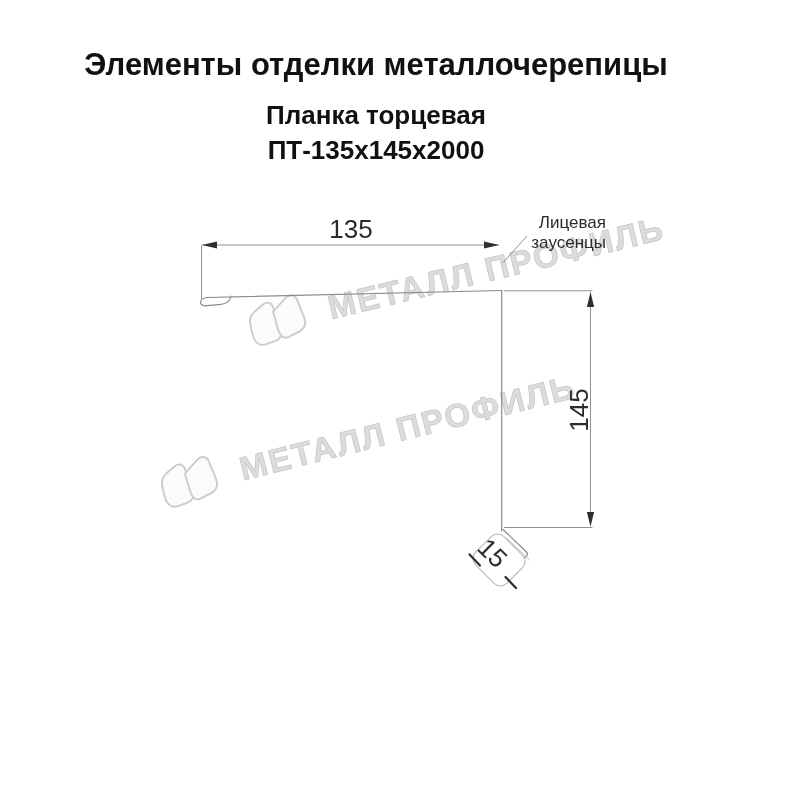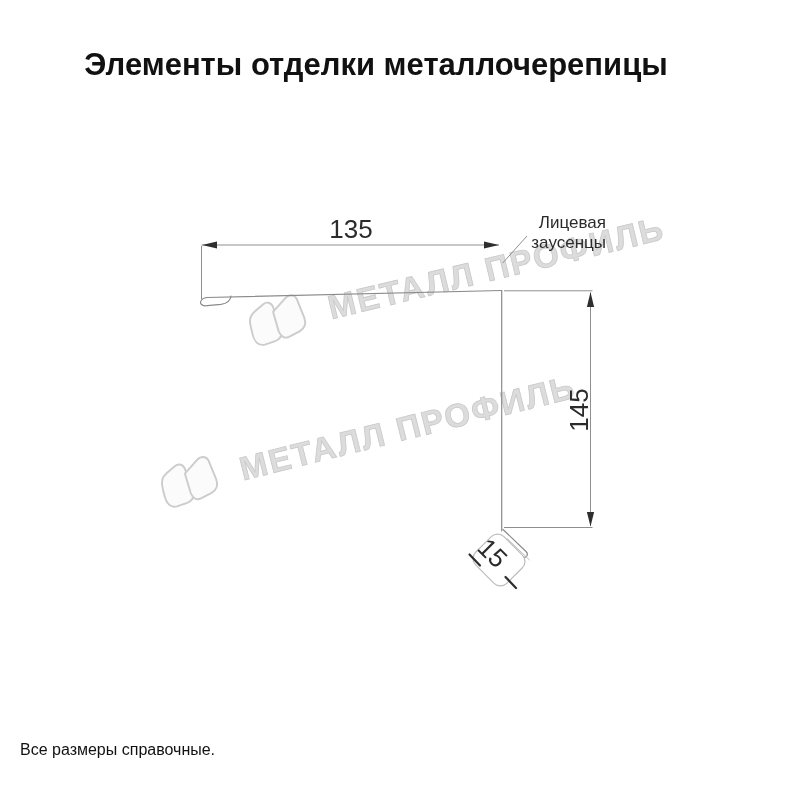--- a/index.html
+++ b/index.html
@@ -36,20 +36,22 @@
 
   .footer-notes{position:absolute;left:20px;top:738px;z-index:3;
                 font-size:16px;line-height:23px;color:#111;}
 </style>
 </head>
 <body>
 
 <div id="page">
 
   <h1 class="page-title">Элементы отделки металлочерепицы</h1>
+  <div class="sub-title" id="product-name">Планка торцевая</div>
+  <div class="sub-title" id="product-sku">ПТ-135х145х2000</div>
 
   <div class="watermark" id="watermark-1">
     <svg width="78" height="58" viewBox="0 0 80 60">
       <g stroke="#cccccc" stroke-width="2" fill="#fbfbfb" stroke-linejoin="round">
         <path d="M8,30 C8,22 10,18 16,15 L26,10 C30,8 34,10 35,14 L38,36 C39,44 36,49 29,50 L18,51 C11,51 8,45 8,38 Z"></path>
         <path d="M34,20 L50,9 C55,6 60,8 61,13 L64,33 C65,40 62,44 56,46 L44,49 C39,50 36,47 35,41 Z"></path>
       </g>
     </svg>
     <span class="wm-text">МЕТАЛЛ ПРОФИЛЬ</span>
   </div>
@@ -103,16 +105,15 @@
 
     <line class="thin" x1="527" y1="236" x2="502.7" y2="263"></line>
   </svg>
 
   <div class="face-label">
     <div>Лицевая</div>
     <div>заусенцы</div>
   </div>
 
   <div class="footer-notes">
-    <div>Все размеры справочные.</div>
   </div>
 
 </div>
 
 </body></html>

